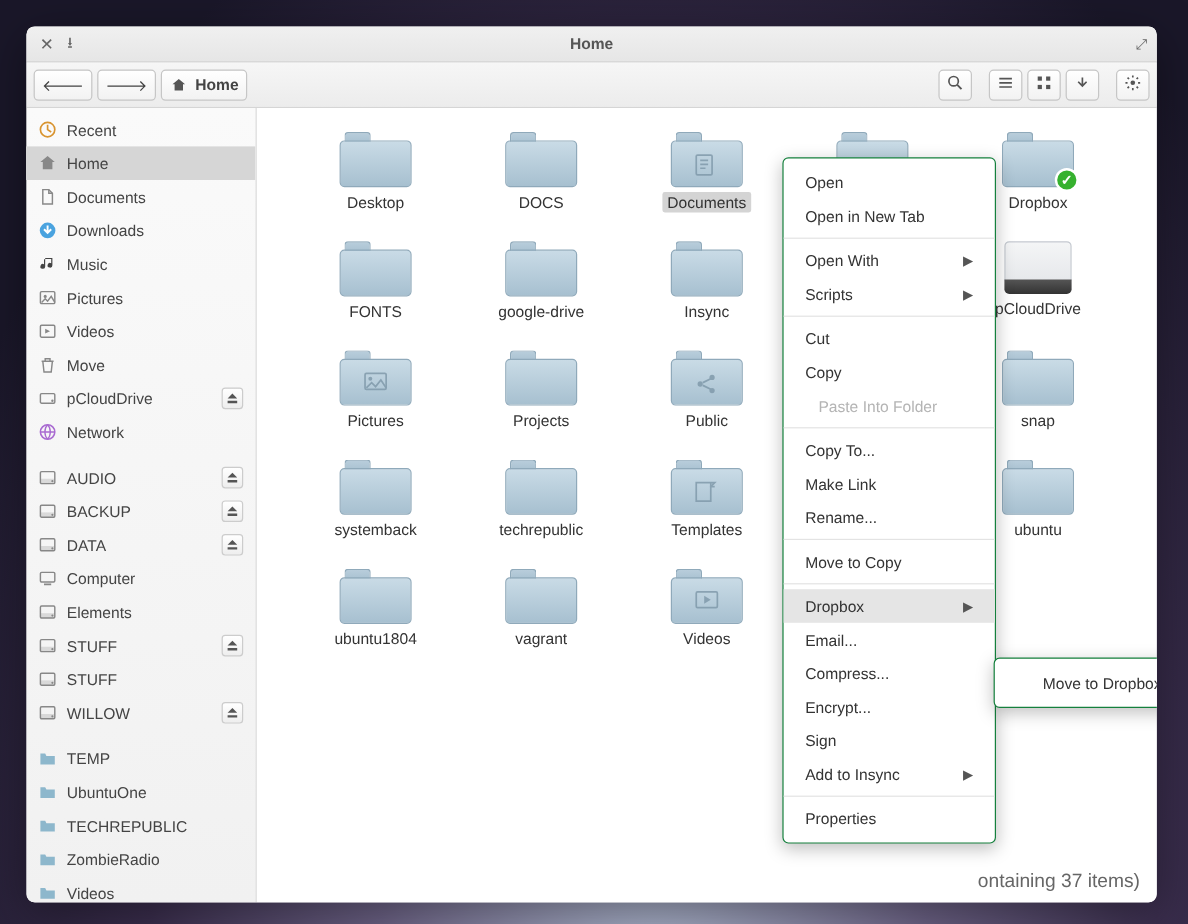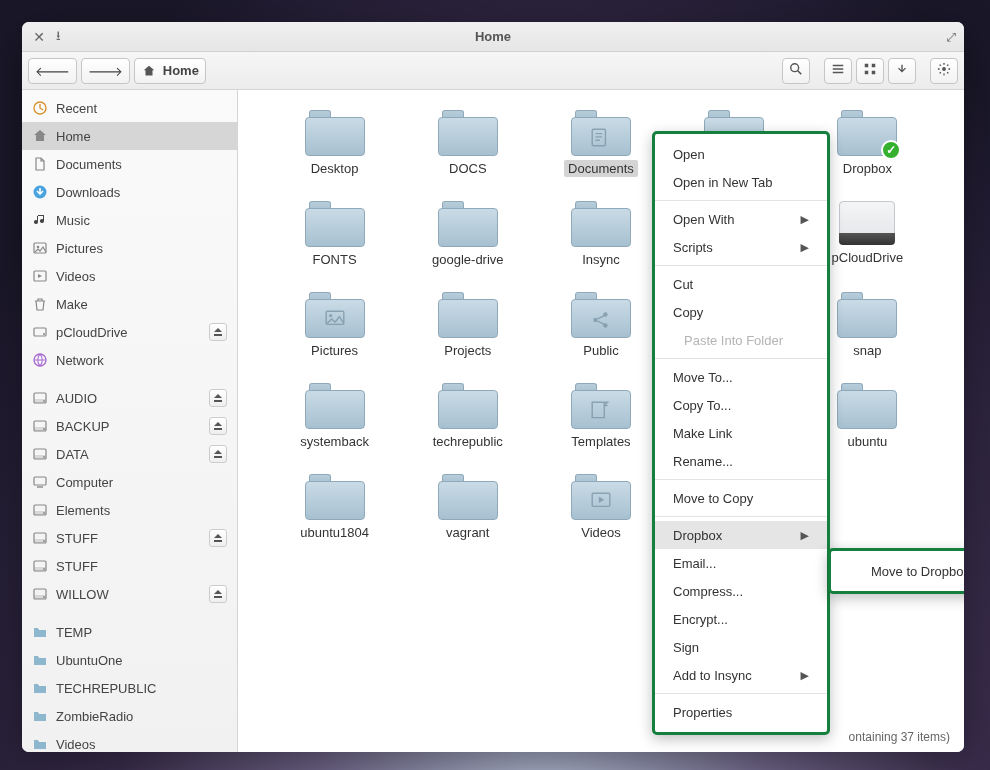--- a/index.html
+++ b/index.html
@@ -43,21 +43,21 @@
     display:flex; align-items:center; justify-content:center; font-size:13px; color:#444;
     cursor:pointer;
   }
   .tb-btn.home { font-weight:bold; gap:6px;}
   .tb-btn svg { width:14px;height:14px; }
   .tb-spacer { flex:1; }
 
   
   .body { flex:1; display:flex; overflow:hidden; }
   .sidebar {
-    width:216px; background:linear-gradient(#fafafa,#f1f1f1);
+    width:192px; background:linear-gradient(#fafafa,#f1f1f1);
     border-right:1px solid #d5d5d5;
     overflow-y:auto; padding:4px 0;
   }
   .side-item {
     height:28px; display:flex; align-items:center; gap:8px; padding:0 10px;
     color:#444; cursor:pointer;
   }
   .side-item.selected { background:#d6d6d6; }
   .side-sep { height:10px; }
   .side-item .eject {
@@ -110,26 +110,26 @@
     border:1px solid #c3c8cf;border-radius:4px 4px 2px 2px;
   }
   .drive-icon .front {
     position:absolute;left:0;bottom:0;right:0;height:12px;background:linear-gradient(#555,#333);
     border-radius:0 0 4px 4px;
   }
   .file .label { text-align:center; max-width:130px; padding:1px 4px; border-radius:2px; }
   .file.selected .label { background:#d4d4d4; }
 
   .statusbar {
-    position:absolute; right:14px; bottom:8px; color:#666; font-size:12px;
+    position:absolute; right:14px; bottom:8px; color:#666; font-size:16px;
   }
 
   
   .ctx {
-    position:absolute; background:#fff; border:3px solid #15803d; border-radius:5px;
+    position:absolute; background:#fff; border:1px solid #15803d; border-radius:5px;
     box-shadow:0 4px 14px rgba(0,0,0,.25); padding:6px 0;
     font-size:13px; color:#333; z-index:50;
   }
   .ctx-item { height:28px; padding:0 18px; display:flex; align-items:center; justify-content:space-between; cursor:pointer; white-space:nowrap; gap:20px;}
   .ctx-item.disabled { color:#b4b4b4; cursor:default;margin-left:11px; }
   .ctx-item.highlight { background:#e5e5e5; }
   .ctx-sep { height:1px; background:#e3e3e3; margin:4px 0; }
   .submenu-caret { font-size:11px; color:#555; }
   .ctx.main { left:630px; top:109px; width:178px;}
   .ctx.sub  { left:806px; top:526px; width:152px;padding-left:22px;}
@@ -266,21 +266,21 @@
             </svg>
           </span>
           <span>Videos</span>
         </div>
         <div class="side-item">
           <span class="icon16">
             <svg viewBox="0 0 16 16" width="16" height="16">
               <path d="M4 5h8l-1 9H5zM3 5h10M6 3h4v2H6z" fill="none" stroke="#888" stroke-width="1.2"></path>
             </svg>
           </span>
-          <span>Make</span>
+          <span>Move</span>
         </div>
         <div class="side-item">
           <span class="icon16">
             <svg viewBox="0 0 16 16" width="16" height="16">
               <rect x="2" y="4" width="12" height="8" rx="1" fill="none" stroke="#888" stroke-width="1.2"></rect>
               <circle cx="12" cy="10" r="1" fill="#888"></circle>
             </svg>
           </span>
           <span>pCloudDrive</span>
           <span class="eject">
@@ -690,23 +690,20 @@
         <span>Cut</span>
       </div>
       <div class="ctx-item">
         <span>Copy</span>
       </div>
       <div class="ctx-item disabled">
         <span>Paste Into Folder</span>
       </div>
       <div class="ctx-sep"></div>
       <div class="ctx-item">
-        <span>Move To...</span>
-      </div>
-      <div class="ctx-item">
         <span>Copy To...</span>
       </div>
       <div class="ctx-item">
         <span>Make Link</span>
       </div>
       <div class="ctx-item">
         <span>Rename...</span>
       </div>
       <div class="ctx-sep"></div>
       <div class="ctx-item">

